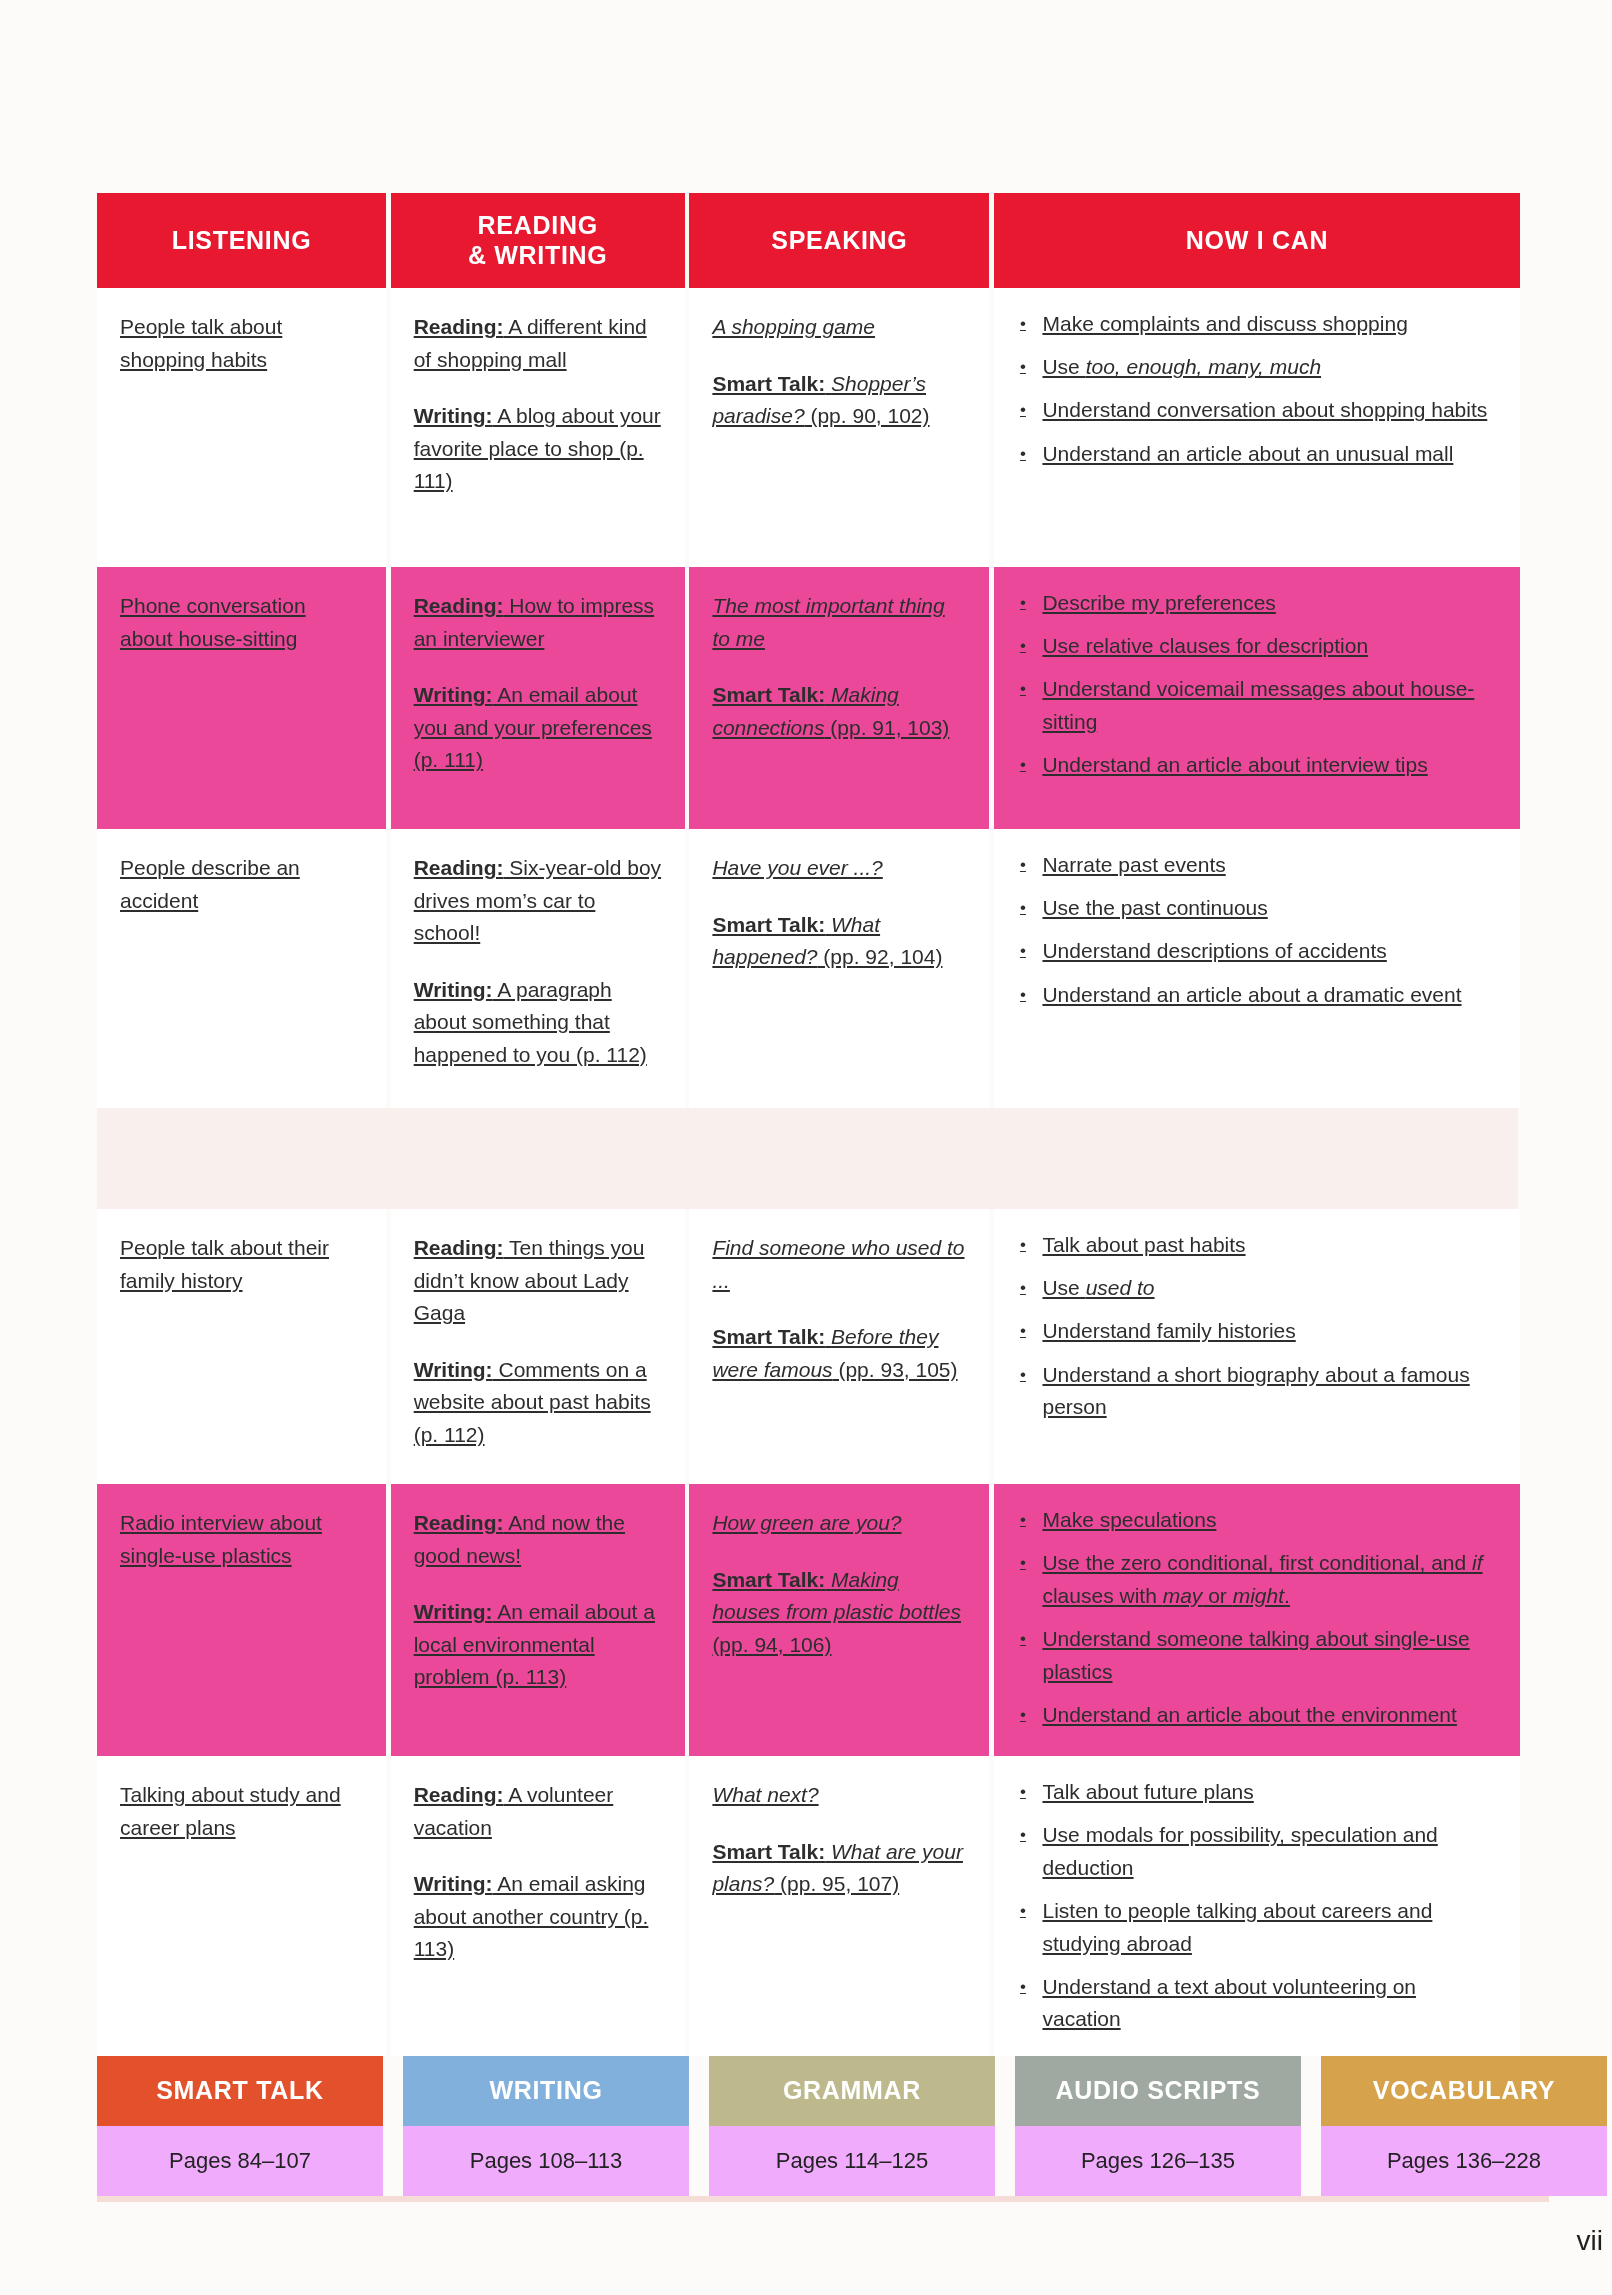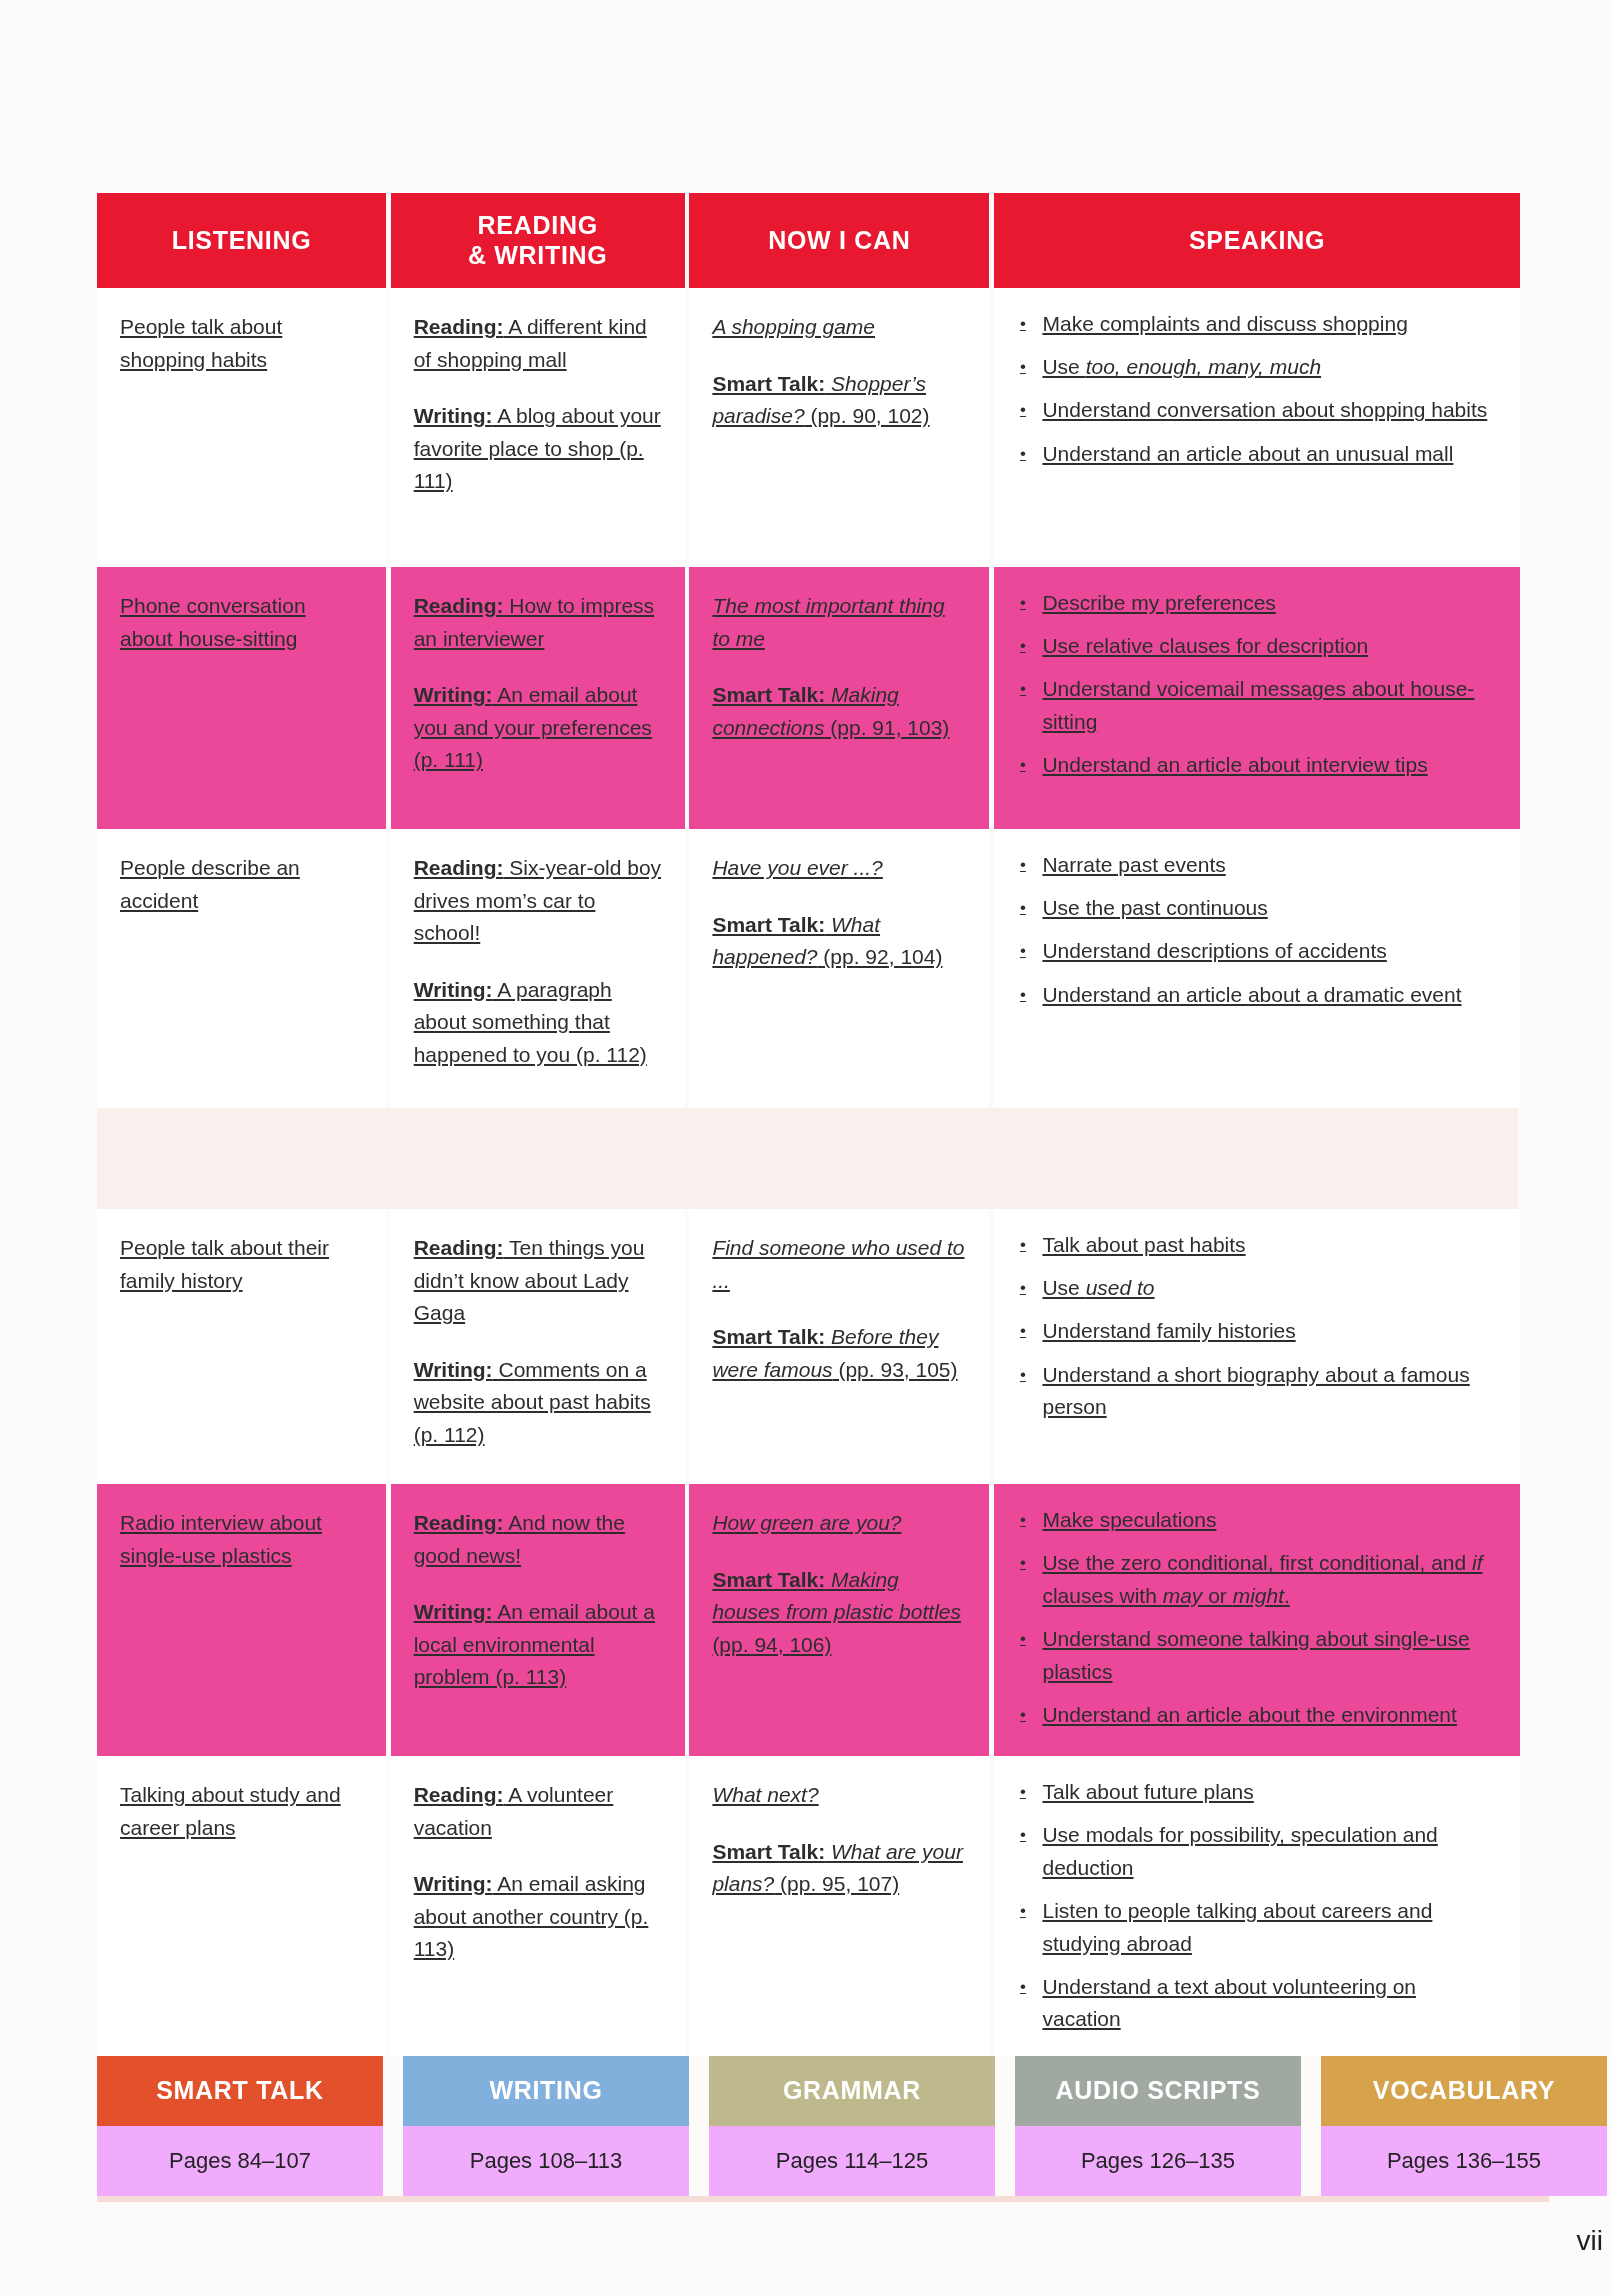--- a/index.html
+++ b/index.html
@@ -50,22 +50,22 @@
 </style>
 </head>
 <body>
 
 <div class="page">
   <div class="toc-table">
     <div class="thead">
       <div class="th">LISTENING</div>
       <div class="th">READING
 &amp; WRITING</div>
+      <div class="th">SPEAKING</div>
       <div class="th">NOW I CAN</div>
-      <div class="th">SPEAKING</div>
     </div>
     <div class="tbody">
         <div class="trow">
           <div class="cell listening">
             <p>People talk about shopping habits</p>
           </div>
           <div class="cell rw">
             <p><span class="bd">Reading:</span> A different kind of shopping mall</p>
             <p><span class="bd">Writing:</span> A blog about your favorite place to shop (p. 111)</p>
           </div>
@@ -261,20 +261,20 @@
         <div>
           <div class="ftab-bar" style="background: rgb(189, 185, 140);">GRAMMAR</div>
           <div class="ftab-pages">Pages 114–125</div>
         </div>
         <div>
           <div class="ftab-bar" style="background: rgb(159, 169, 161);">AUDIO SCRIPTS</div>
           <div class="ftab-pages">Pages 126–135</div>
         </div>
         <div>
           <div class="ftab-bar" style="background: rgb(214, 162, 76);">VOCABULARY</div>
-          <div class="ftab-pages">Pages 136–155</div>
+          <div class="ftab-pages">Pages 136–228</div>
         </div>
       </div>
     <div class="footer-baseline"></div>
   </div>
   <div class="page-number">vii</div>
 </div>
 
 
 </body></html>

